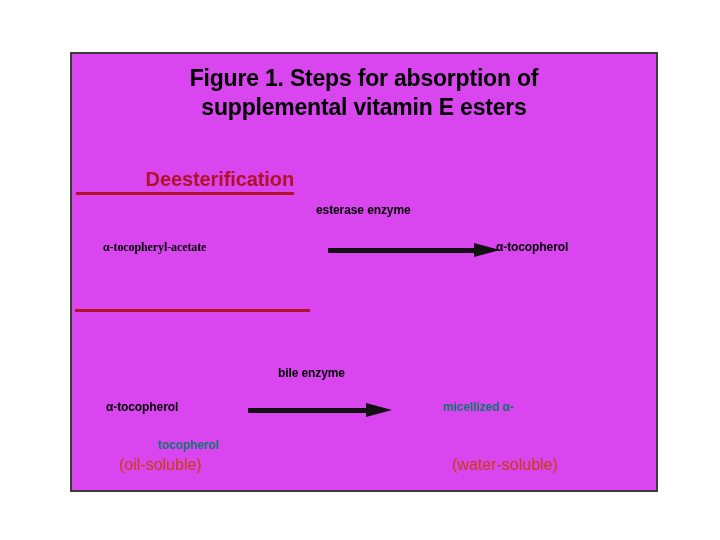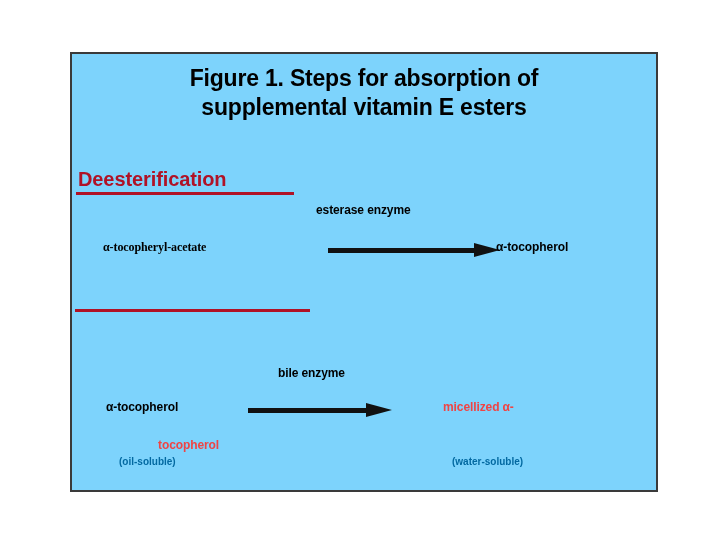--- a/index.html
+++ b/index.html
@@ -16,21 +16,21 @@
   }
 
   
   #figure-frame {
     position: absolute;
     left: 70px;
     top: 52px;
     width: 588px;
     height: 440px;
     border: 2px solid #3a3a3a;
-    background: #7dd3fc;
+    background: #d946ef;
     box-sizing: border-box;
   }
 
   
   #figure-title {
     position: absolute;
     left: 0;
     top: 10px;
     width: 100%;
     text-align: center;
@@ -50,40 +50,40 @@
     color: #B01226;
     letter-spacing: -0.1px;
     white-space: nowrap;
   }
   .section-heading .heading-rule {
     display: block;
     height: 3px;
     background: #B01226;
     margin-top: 1px;
   }
-  #heading-deesterification { left: 78px; top: 168px; }
+  #heading-deesterification { left: 78px; top: 168px; text-align: right; }
   #heading-deesterification .heading-rule { width: 218px; margin-left: -2px; }
   #heading-micelle { left: 76px; top: 308px; }
   #heading-micelle .heading-rule { width: 235px; margin-left: -1px; }
 
   
   .rxn-label {
     position: absolute;
     font-size: 12px;
     font-weight: bold;
     color: #000000;
     white-space: nowrap;
     letter-spacing: -0.1px;
   }
-  .rxn-label.red { color: #ef4444; }
+  .rxn-label.red { color: #0f766e; }
   .solubility-label {
     position: absolute;
-    font-size: 10px;
-    font-weight: bold;
-    color: #0369a1;
+    font-size: 16px;
+    font-weight: normal;
+    color: #c2410c;
     white-space: nowrap;
   }
 
   
   #enzyme-label-1   { left: 316px; top: 203px; }
   #reactant-1       { left: 103px; top: 240px; font-family: Liberation Serif, serif; }
   #product-1        { left: 496px; top: 240px; }
 
   
   #enzyme-label-2   { left: 278px; top: 366px; }

